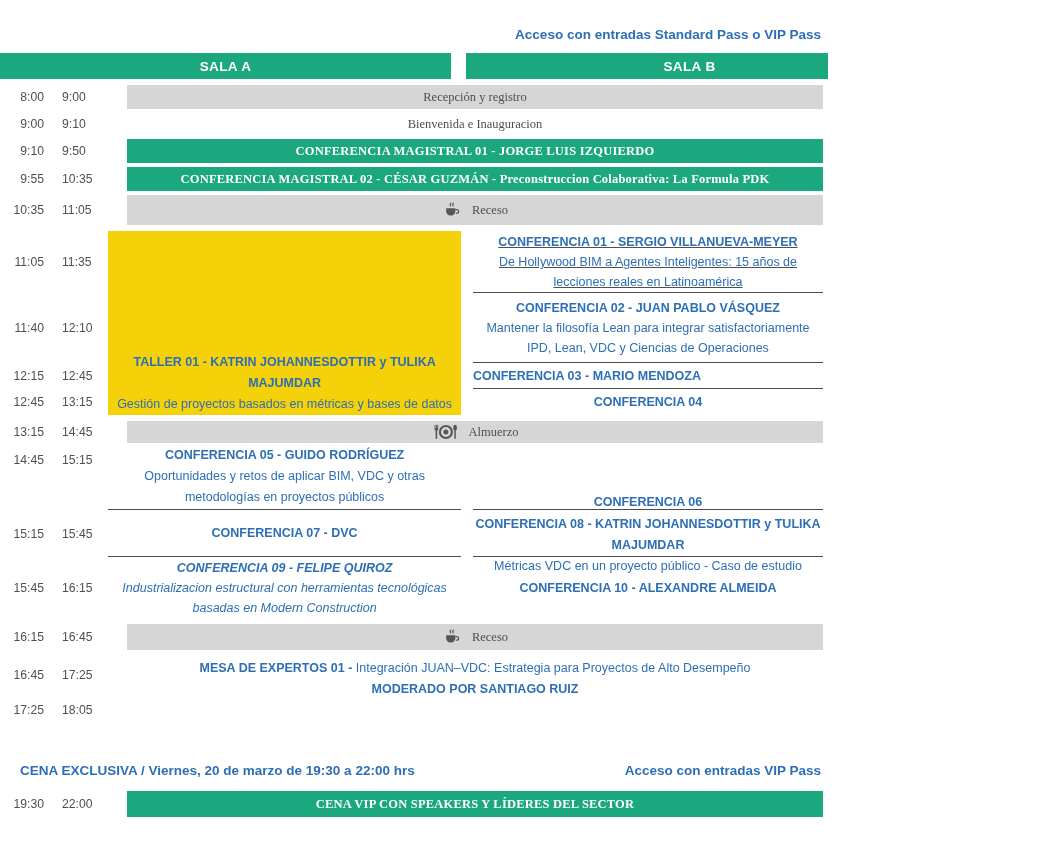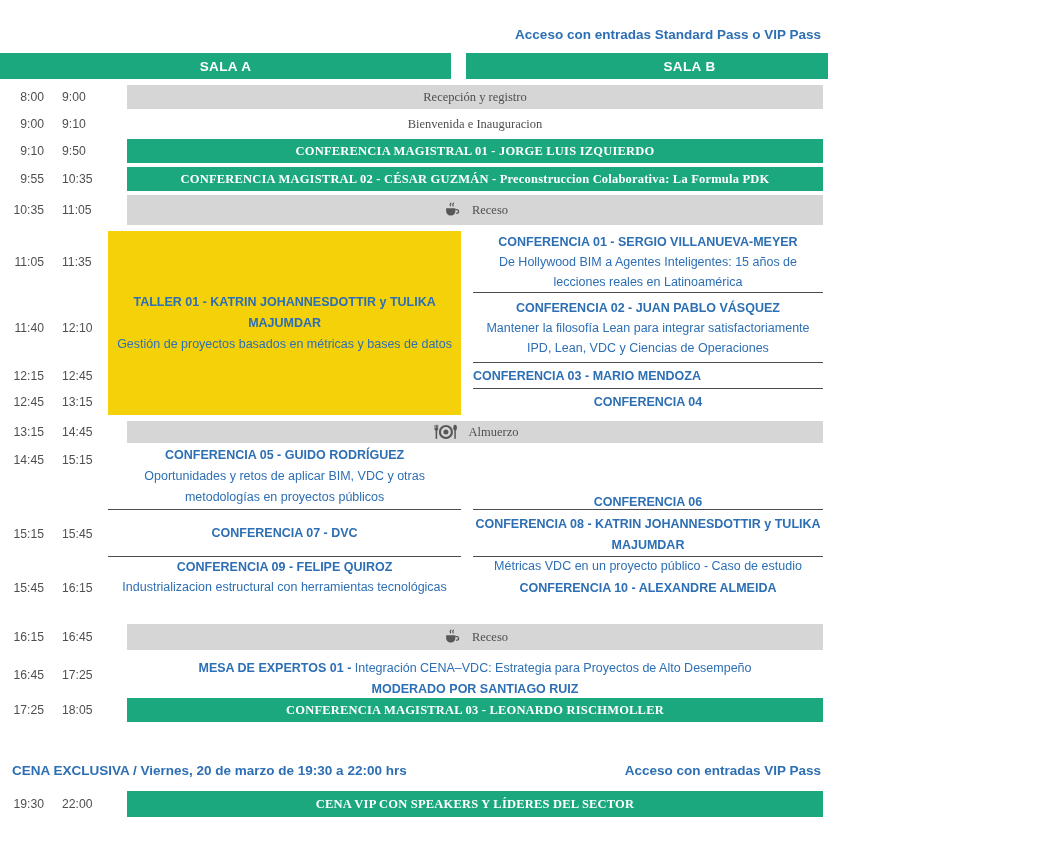--- a/index.html
+++ b/index.html
@@ -47,52 +47,52 @@
   .r-mag2{margin-top:4px;height:24px;}
   .r-receso1{margin-top:4px;height:30px;}
   .icon{display:inline-flex;margin-right:10px;}
   
   .sec-taller{margin-top:6px;height:184px;}
   .gutter-col{width:127px;display:flex;flex-direction:column;}
   .gsub{display:flex;align-items:center;font-size:12.2px;}
   .g1{height:62px;} .g2{height:70px;} .g3{height:26px;} .g4{height:26px;}
   .taller-block{
     width:451px;background:var(--yellow);display:flex;flex-direction:column;
-    align-items:center;justify-content:center;text-align:center;line-height:21px;
+    align-items:center;justify-content:flex-end;text-align:center;line-height:21px;
   }
   .blue-title{color:var(--blue);font-weight:bold;font-size:12.5px;}
   .blue-desc{color:var(--blue);font-size:12.5px;}
   .colB-stack{width:447px;display:flex;flex-direction:column;}
   .bblock{text-align:center;}
-  .b1{height:62px;border-bottom:1px solid var(--line);padding-top:1px;line-height:20px;}
+  .b1{height:62px;border-bottom:1px solid var(--line);padding-top:1px;line-height:20px;text-decoration:underline;}
   .b2{height:70px;border-bottom:1px solid var(--line);display:flex;flex-direction:column;justify-content:center;line-height:20px;}
   .b3{height:26px;border-bottom:1px solid var(--line);display:flex;align-items:center;justify-content:flex-start;}
   .b4{flex:1;display:flex;align-items:center;justify-content:center;}
   .r-almuerzo{margin-top:6px;height:22px;}
   
   .ra{height:67px;}
   .rb{height:47px;}
   .rc{height:62px;}
   .ra .gutter{align-items:flex-start;padding-top:10px;}
   .cell{text-align:center;}
   .cellA{width:451px;}
   .cellB{width:447px;}
   .ra .cellA{border-bottom:1px solid var(--line);padding-top:2px;line-height:21px;}
   .ra .cellB{border-bottom:1px solid var(--line);display:flex;align-items:flex-end;justify-content:center;}
   .rb .cellA{border-bottom:1px solid var(--line);display:flex;align-items:center;justify-content:center;}
   .rb .cellB{border-bottom:1px solid var(--line);padding-top:4px;line-height:21px;}
-  .rc .cellA{display:flex;flex-direction:column;line-height:20px;}
+  .rc .cellA{display:flex;flex-direction:column;justify-content:center;line-height:20px;font-style:italic;}
   .rc .cellB{display:flex;align-items:center;justify-content:center;}
   .r-receso2{margin-top:5px;height:26px;}
   .r-mesa{margin-top:3px;height:44px;}
   .mesa-block{flex:1;text-align:center;padding-top:3px;line-height:21px;}
   .r-mag3{margin-top:1px;height:24px;}
   .cena-hdr{
     margin-top:40px;height:18px;display:flex;justify-content:space-between;
-    padding-left:12px;padding-right:2px;
+    padding-left:20px;padding-right:2px;
     color:var(--blue);font-weight:bold;font-size:13.5px;line-height:18px;
   }
   .r-cena{margin-top:11px;height:26px;}
   svg .fill{fill:#575757;}
   svg .stroke{fill:none;stroke:#575757;stroke-linecap:round;}
 </style>
 </head>
 <body>
 
 <div class="page">
@@ -269,20 +269,21 @@
   </div>
 
   <div class="row rc">
     <div class="gutter">
       <span class="t1">15:45</span>
       <span class="t2">16:15</span>
     </div>
     <div class="cell cellA">
       <div class="blue-title">CONFERENCIA 09 - FELIPE QUIROZ</div>
       <div class="blue-desc">Industrializacion estructural con herramientas tecnológicas</div>
+      <div class="blue-desc">basadas en Modern Construction</div>
     </div>
     <div class="colgap"></div>
     <div class="cell cellB">
       <div class="blue-title">CONFERENCIA 10 - ALEXANDRE ALMEIDA</div>
     </div>
   </div>
 
   <div class="row r-receso2">
     <div class="gutter">
       <span class="t1">16:15</span>
@@ -302,33 +303,30 @@
       </div>
     </div>
   </div>
 
   <div class="row r-mesa">
     <div class="gutter">
       <span class="t1">16:45</span>
       <span class="t2">17:25</span>
     </div>
     <div class="mesa-block">
-      <div><span class="blue-title">MESA DE EXPERTOS 01 -</span><span class="blue-desc"> Integración CENA–VDC: Estrategia para Proyectos de Alto Desempeño</span></div>
+      <div><span class="blue-title">MESA DE EXPERTOS 01 -</span><span class="blue-desc"> Integración JUAN–VDC: Estrategia para Proyectos de Alto Desempeño</span></div>
       <div class="blue-title">MODERADO POR SANTIAGO RUIZ</div>
     </div>
   </div>
 
   <div class="row r-mag3">
     <div class="gutter">
       <span class="t1">17:25</span>
       <span class="t2">18:05</span>
     </div>
-    <div class="content">
-        <div class="band band-green">CONFERENCIA MAGISTRAL 03 - LEONARDO RISCHMOLLER</div>
-      </div>
   </div>
 
   <div class="cena-hdr">
     <span>CENA EXCLUSIVA / Viernes, 20 de marzo de 19:30 a 22:00 hrs</span>
     <span>Acceso con entradas VIP Pass</span>
   </div>
 
   <div class="row r-cena">
     <div class="gutter">
       <span class="t1">19:30</span>

